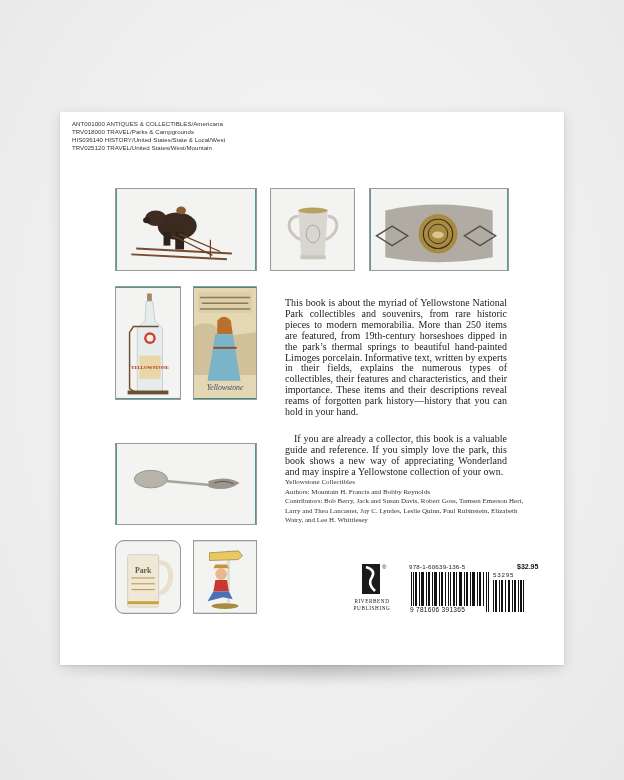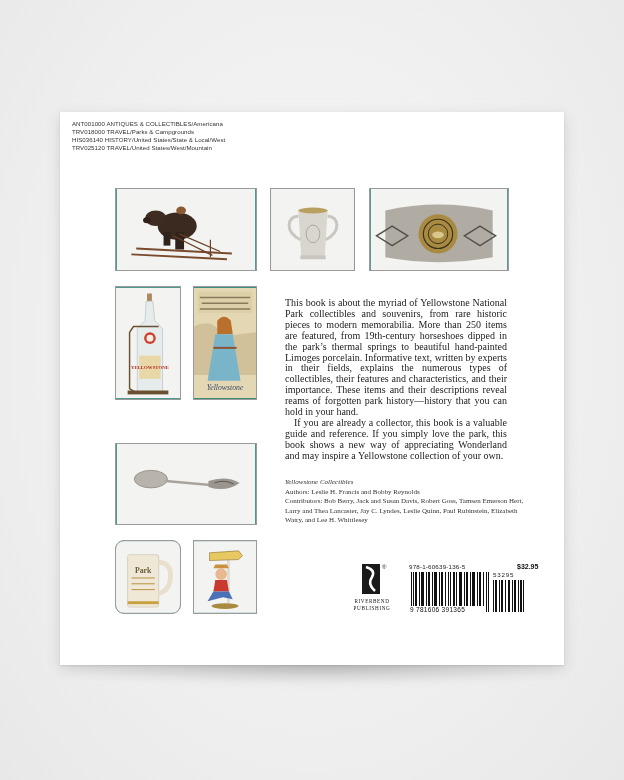--- a/index.html
+++ b/index.html
@@ -29,26 +29,26 @@
     position: absolute; border: 1px solid #9a9a9a; background: #0f766e;
     overflow: hidden; box-sizing: border-box;
   }
   .frame svg { width: 100%; height: 100%; display: block; }
   .blurb {
     position: absolute; left: 225px; top: 186px; width: 222px;
     font-size: 10px; line-height: 10.9px; color: #222;
     text-align: justify;
   }
   .blurb p { margin: 0; }
-  .blurb p.indent { text-indent: 9px; }
+  .blurb p.indent { text-indent: 9px; margin-top: 16px; }
   .credits {
     position: absolute; left: 225px; top: 366px; width: 240px;
     font-size: 7px; line-height: 9.6px; color: #333;
   }
-  .credits .title { font-style: italic; }
+  .credits .title { }
   .logo { position: absolute; left: 288px; top: 452px; width: 48px; height: 56px; }
   .logo-mark { position: absolute; left: 14px; top: 0; width: 18px; height: 30px; }
   .logo-reg { position: absolute; left: 34px; top: 0px; font-size: 6px; color: #222; font-family: "Liberation Sans", sans-serif; }
   .logo-text {
     position: absolute; left: 0; top: 34px; width: 48px; text-align: center;
     font-size: 5.2px; line-height: 6.5px; letter-spacing: 0.6px; color: #222;
   }
   .barcode { position: absolute; left: 349px; top: 451px; width: 160px; height: 60px; }
   .isbn-top {
     position: absolute; left: 0; top: 0; font-family: "Liberation Sans", sans-serif;
@@ -183,21 +183,21 @@
     </svg>
   </div>
 
   <div class="blurb">
     <p>This book is about the myriad of Yellowstone National Park collectibles and souvenirs, from rare historic pieces to modern memorabilia. More than 250 items are featured, from 19th-century horseshoes dipped in the park’s thermal springs to beautiful hand-painted Limoges porcelain. Informative text, written by experts in their fields, explains the numerous types of collectibles, their features and characteristics, and their importance. These items and their descriptions reveal reams of forgotten park history—history that you can hold in your hand.</p>
     <p class="indent">If you are already a collector, this book is a valuable guide and reference. If you simply love the park, this book shows a new way of appreciating Wonderland and may inspire a Yellowstone collection of your own.</p>
   </div>
 
   <div class="credits">
     <div class="title">Yellowstone Collectibles</div>
-    <div>Authors: Leslie H. Francis and Bobby Reynolds</div>
+    <div>Authors: Mountain H. Francis and Bobby Reynolds</div>
     <div>Contributors: Bob Berry, Jack and Susan Davis, Robert Goss, Tamsen Emerson Hert, Larry and Thea Lancaster, Jay C. Lyndes, Leslie Quinn, Paul Rubinstein, Elizabeth Watry, and Lee H. Whittlesey</div>
   </div>
 
   <div class="logo">
     <svg class="logo-mark" viewBox="0 0 18 30">
       <rect x="0" y="0" width="18" height="30" fill="#1a1a1a"></rect>
       <path d="M4 3 Q14 6 10 13 Q5 20 13 27" stroke="#ffffff" stroke-width="2.6" fill="none"></path>
     </svg>
     <span class="logo-reg">®</span>
     <div class="logo-text">

